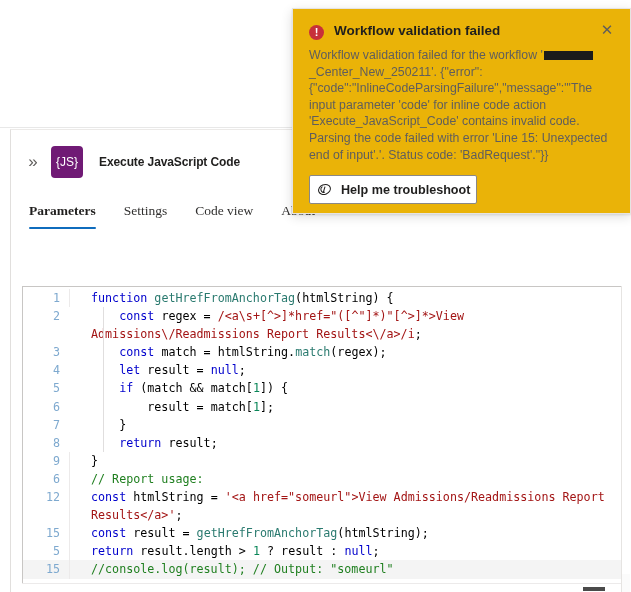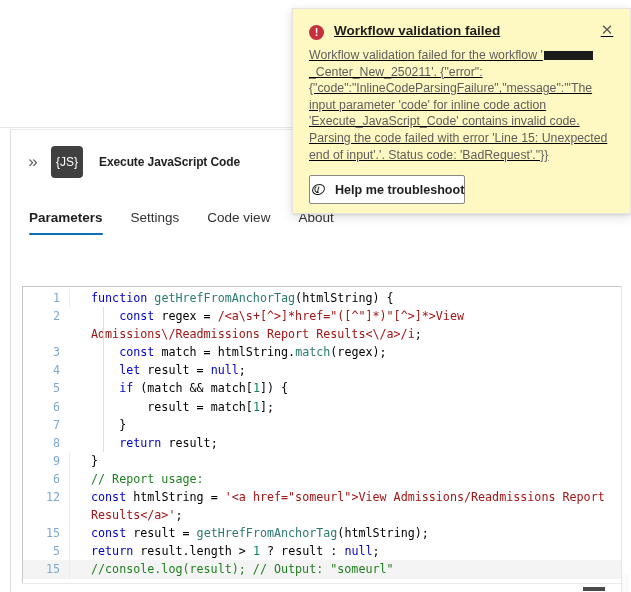--- a/index.html
+++ b/index.html
@@ -32,36 +32,36 @@
     position: absolute; left: 0; top: 0; width: 621px; height: 63px;
     display: flex; align-items: center;
   }
   .collapse-chevron {
     width: 28px; margin-left: 8px; text-align: center;
     color: #605e5c; font-size: 17px; line-height: 1;
     cursor: pointer; user-select: none;
   }
   .js-icon {
     width: 32px; height: 32px; border-radius: 4px;
-    background: #404040;
+    background: #701a75;
     display: flex; align-items: center; justify-content: center;
     color: #ffffff; font-size: 12px; letter-spacing: 0px;
     font-family: "Liberation Sans", sans-serif;
     margin-left: 4px; flex: none;
   }
   .panel-title {
     margin-left: 16px;
     font-size: 12px; font-weight: bold; color: #201f1e;
     letter-spacing: -0.1px;
   }
 
   
   .tabstrip {
     position: absolute; left: 0; top: 63px; width: 621px; height: 42px;
-    display: flex; align-items: flex-end; padding-left: 18px;
+    display: flex; align-items: center; padding-left: 18px; font-family: Liberation Serif, serif;
   }
   .tab {
     position: relative;
     padding: 4px 0 10px 0;
     margin-right: 28px;
     font-size: 13.5px; color: #323130; cursor: pointer;
     white-space: nowrap;
   }
   .tab.active { font-weight: bold; color: #201f1e; }
   .tab.active::after {
@@ -134,24 +134,23 @@
     background: #ffffff; border-top: 1px solid #eceaea;
   }
   .hscroll-thumb {
     position: absolute; right: 16px; bottom: 1px; width: 22px; height: 4px;
     background: #4a4a4a; border-radius: 0;
   }
 
   
   .error-callout {
     position: absolute; left: 292px; top: 8px; width: 339px; height: 206px;
-    background: #fef9c3;
+    background: #eab308;
     border: 1px solid #e6e4e2;
     box-shadow: 0 3.2px 11px rgba(0,0,0,0.14), 0 0.6px 2px rgba(0,0,0,0.10);
-    text-decoration: underline;
   }
   .err-head {
     display: flex; align-items: flex-start;
     padding: 14px 14px 0 16px;
   }
   .err-badge {
     width: 15px; height: 15px; border-radius: 50%;
     background: #c7303a; flex: none; margin-top: 2px;
     position: relative;
   }
@@ -175,21 +174,21 @@
     font-size: 12.3px; line-height: 16.6px; color: #605e5c;
     word-break: break-word;
   }
   .redaction {
     display: inline-block; width: 49px; height: 9px;
     background: #1b1b1b; vertical-align: -1px; margin: 0 0 0 1px;
   }
   .err-actions { padding: 12px 16px 0 16px; }
   .ms-btn {
     display: inline-flex; align-items: center; gap: 8px;
-    height: 29px; padding: 0 0;
+    height: 29px; padding: 0 6px;
     background: #ffffff; border: 1px solid #8a8886; border-radius: 2px;
     font-size: 12.6px; font-weight: bold; color: #201f1e;
     cursor: pointer;
   }
   .copilot-glyph { width: 17px; height: 17px; flex: none; }
 </style>
 </head>
 <body>
 
 <div id="root">

